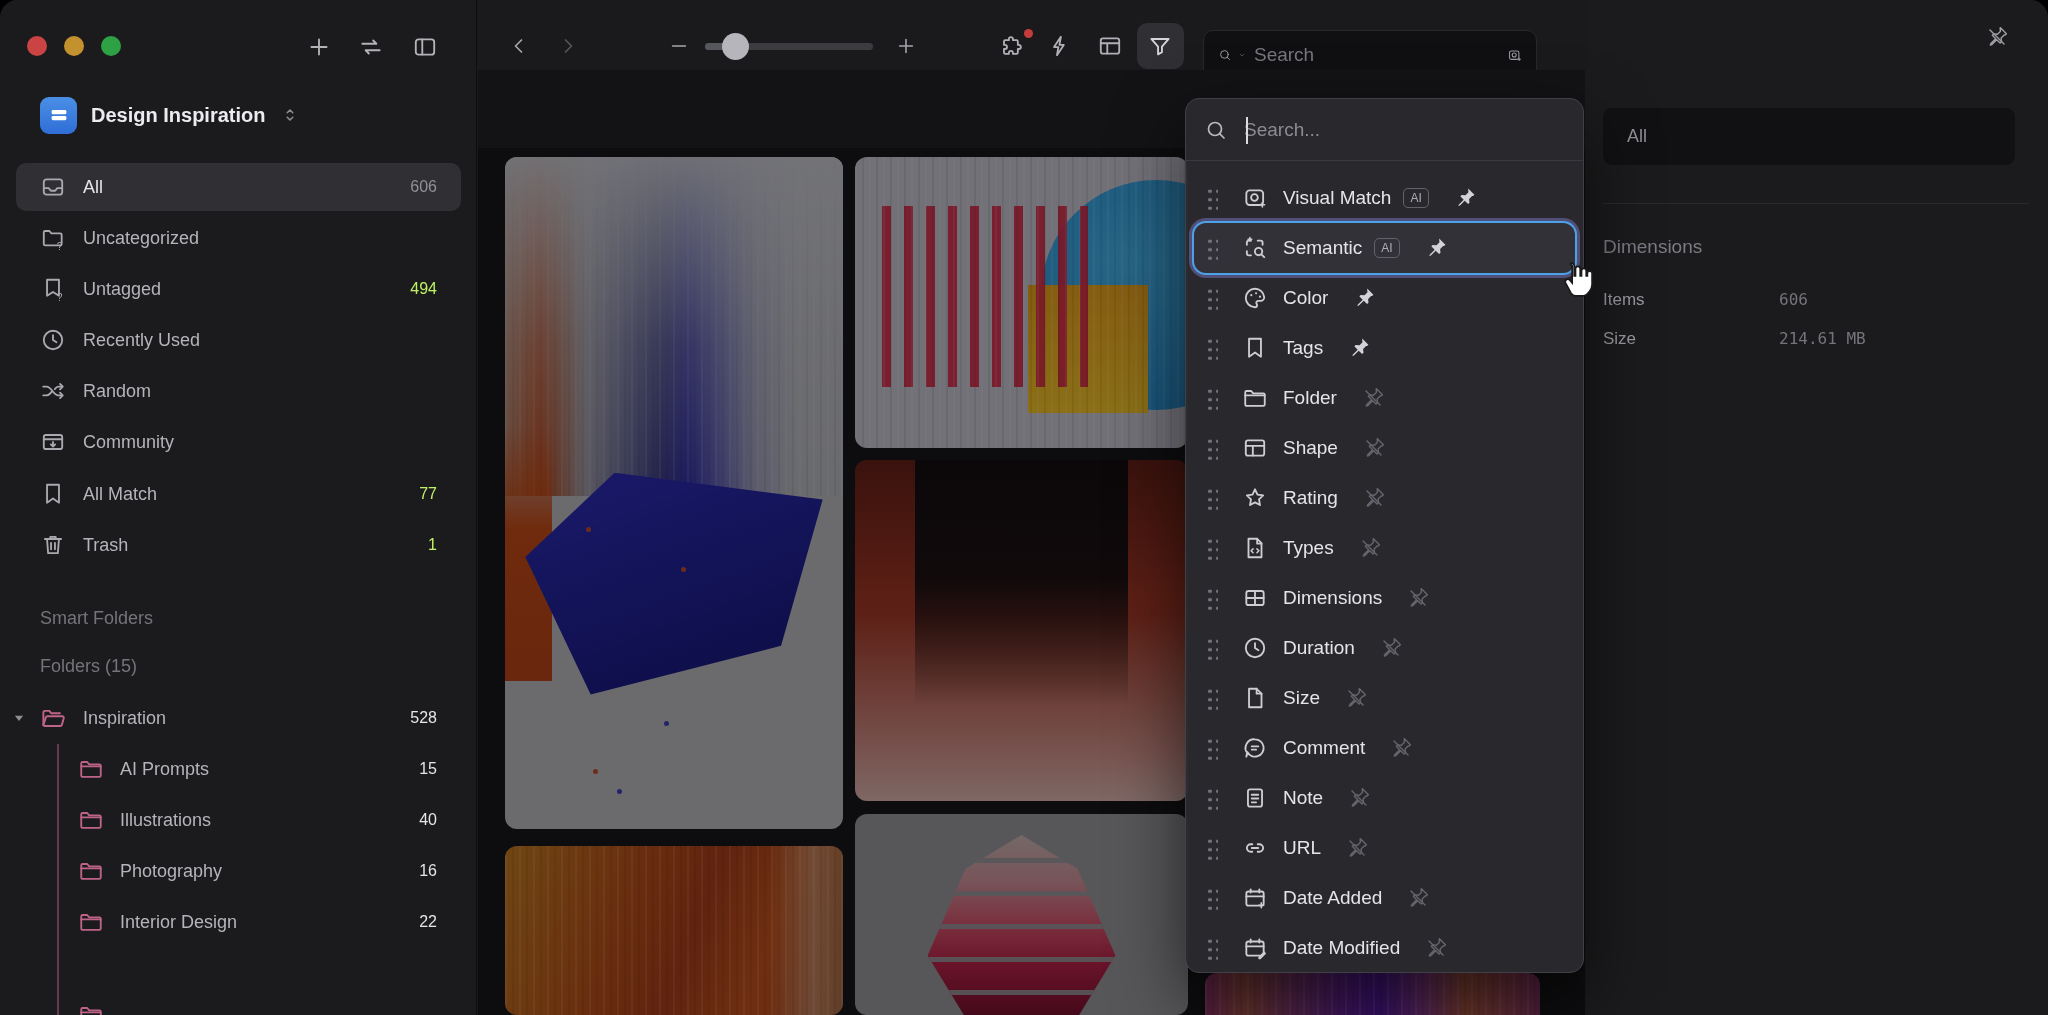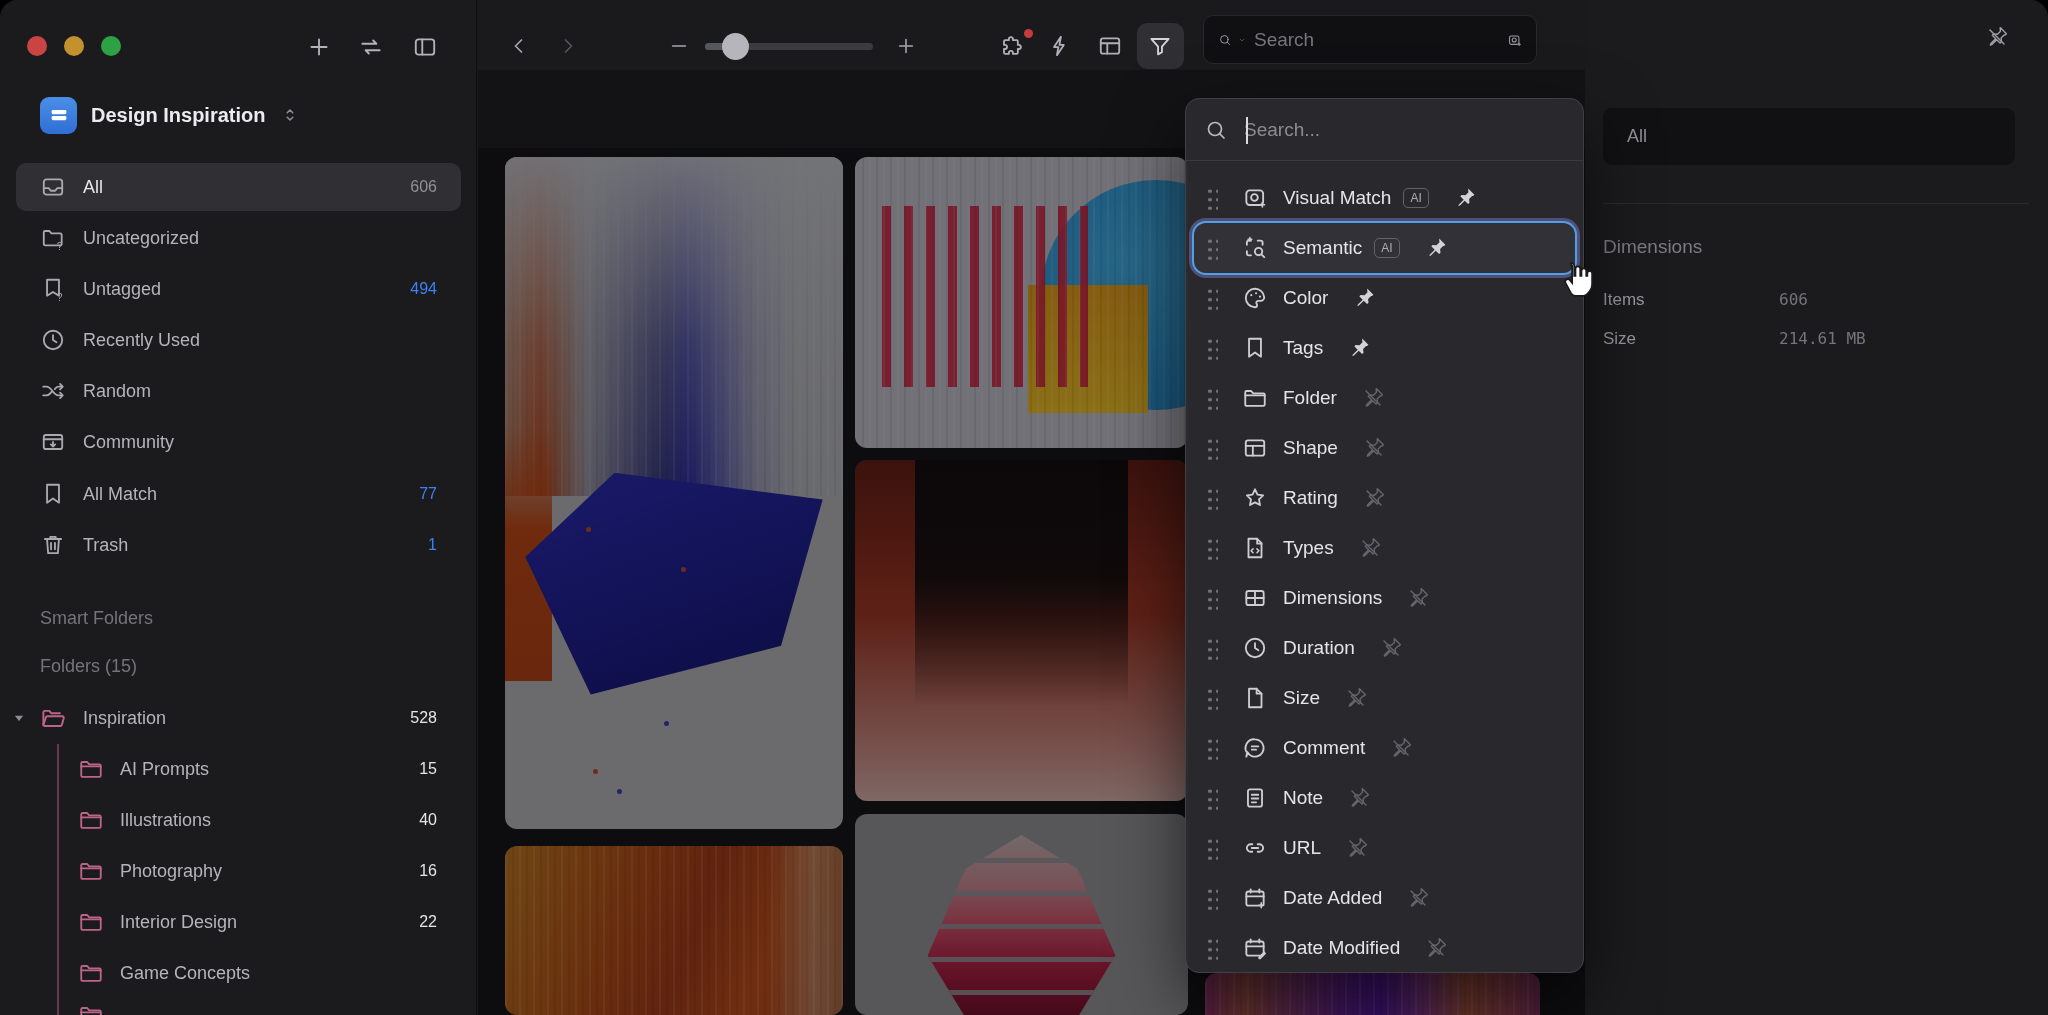--- a/index.html
+++ b/index.html
@@ -13,41 +13,41 @@
   .sidebar{position:absolute;left:0;top:0;width:477px;height:100%;background:#1b1b1d;
            border-right:1px solid #0d0d0f;z-index:4;}
   .tl{position:absolute;top:36px;width:20px;height:20px;border-radius:50%;}
   .hdr-ic{position:absolute;top:34px;color:#b3b3b9;}
   .lib{position:absolute;left:40px;top:96px;width:400px;height:38px;display:flex;align-items:center;gap:14px;}
   .lib-badge{width:37px;height:37px;border-radius:9px;background:linear-gradient(180deg,#4a8fe6,#2f6ed6);
              display:flex;align-items:center;justify-content:center;flex:0 0 auto;}
   .lib-name{font-size:20px;font-weight:700;color:#ececf0;}
   .srow{position:absolute;left:16px;width:445px;height:48px;border-radius:10px;
         display:flex;align-items:center;gap:17px;padding:0 24px;font-size:18px;color:#b4b4ba;}
-  .srow .cnt{margin-left:auto;font-size:16px;color:#3b82f6;}
+  .srow .cnt{margin-left:auto;font-size:16px;color:#bef264;}
   .srow.sel{background:#303034;color:#e6e6ea;}
   .srow.sel .cnt{color:#909096;}
   .srow .ic{color:#a9a9af;flex:0 0 auto;}
   .sec{position:absolute;left:40px;font-size:18px;color:#74747b;}
   .frow{position:absolute;left:16px;width:445px;height:48px;display:flex;align-items:center;gap:16px;
         padding:0 24px;font-size:18px;color:#b4b4ba;}
   .frow .cnt{margin-left:auto;font-size:16px;color:#e5e5e5;}
   .frow .caret{position:absolute;left:-6px;color:#8d8d93;}
   .sub{padding-left:62px;}
   .pinkic{color:#bf6489;}
   .treeline{position:absolute;left:57px;top:744px;width:2px;height:271px;background:#6b3750;}
   
   .tbtn{position:absolute;top:24px;width:44px;height:44px;display:flex;align-items:center;justify-content:center;color:#a6a6ac;}
   .tbtn.dis{color:#55555b;}
   .slider-track{position:absolute;left:705px;top:43px;width:168px;height:7px;border-radius:4px;background:#3b3b40;}
   .slider-fill{position:absolute;left:0;top:0;width:32px;height:7px;border-radius:4px;background:#56565d;}
   .slider-thumb{position:absolute;left:722px;top:33px;width:27px;height:27px;border-radius:50%;background:#b5b5bb;}
   .act-bg{position:absolute;left:1137px;top:23px;width:47px;height:46px;border-radius:10px;background:#2f2f34;}
   .reddot{position:absolute;left:1024px;top:29px;width:9px;height:9px;border-radius:50%;background:#c63c3c;}
-  .search{position:absolute;left:1203px;top:15px;width:334px;height:49px;border-radius:10px;
+  .search{position:absolute;left:1203px;top:30px;width:334px;height:49px;border-radius:10px;
           background:#101012;border:1px solid #28282c;display:flex;align-items:center;padding:14px 14px;gap:6px;}
   .search input{flex:1;background:transparent;border:none;outline:none;color:#e4e4e8;font-size:19px;
                 font-family:inherit;}
   .search input::placeholder{color:#76767c;}
   
   .fgroup{position:absolute;top:92px;height:46px;display:flex;align-items:center;gap:12px;
           font-size:19px;color:#c7c7cc;}
   .fgroup .ic{color:#b3b3b9;}
   .colorwheel{width:25px;height:25px;border-radius:50%;
       background:conic-gradient(#e84c3c,#e8a23c,#e8e23c,#58c84c,#3c9ce8,#6c4ce8,#c84ce0,#e84c3c);}
@@ -382,27 +382,20 @@
       <span>Photography</span>
       <span class="cnt">16</span>
     </div>
     <div class="frow sub" style="top:898px">
       <svg class="ic pinkic" width="26" height="26">
           <use href="#i-folder"></use>
         </svg>
       <span>Interior Design</span>
       <span class="cnt">22</span>
     </div>
-    <div class="frow sub" style="top:949px">
-      <svg class="ic pinkic" width="26" height="26">
-          <use href="#i-folder"></use>
-        </svg>
-      <span>Game Concepts</span>
-      <span class="cnt"></span>
-    </div>
     <svg class="ic pinkic" width="26" height="26" style="position:absolute;left:78px;top:1002px">
         <use href="#i-folder"></use>
       </svg>
   </div>
 
   <div class="tbtn" style="left:497px">
       <svg class="ic" width="24" height="24">
         <use href="#i-chevL"></use>
       </svg>
     </div>

